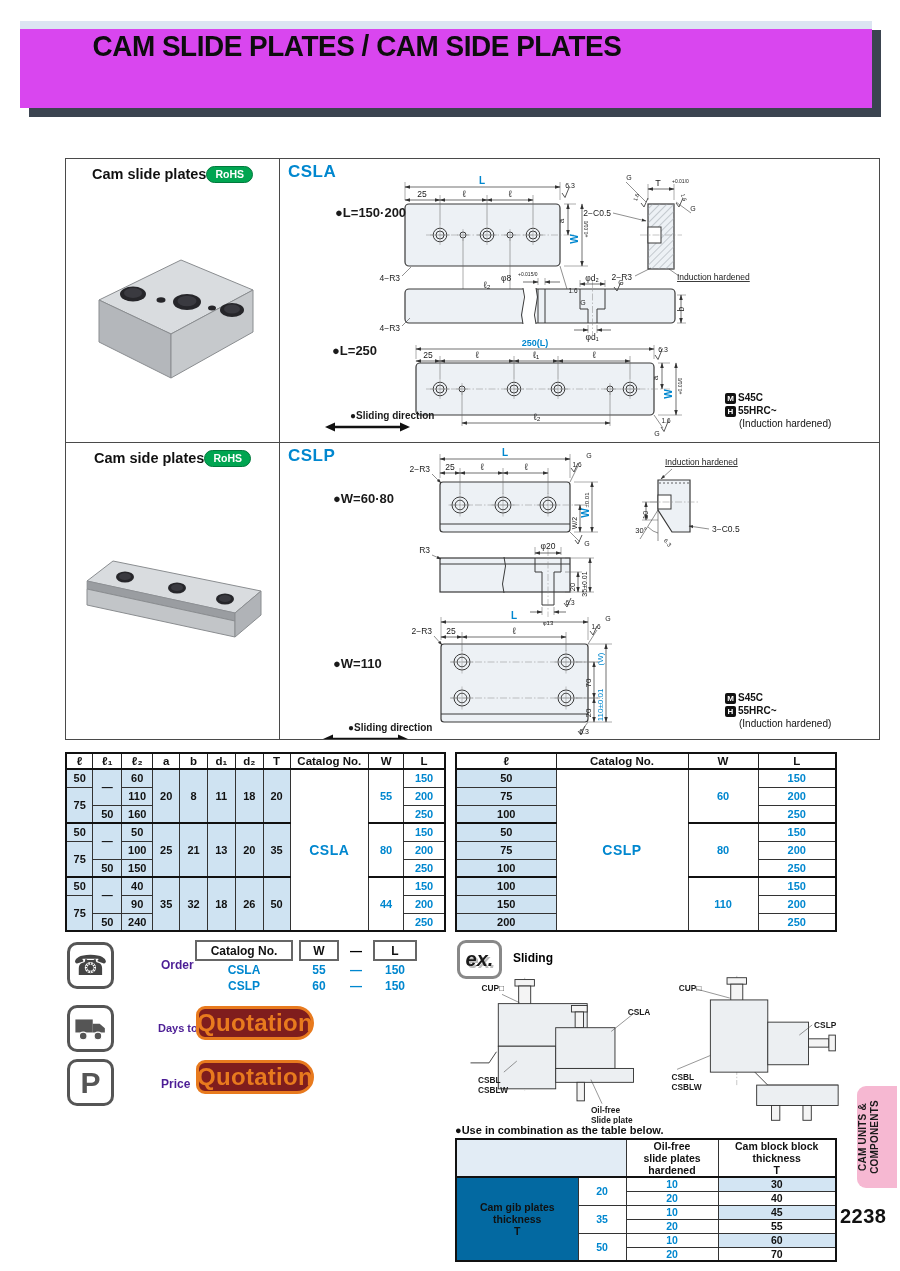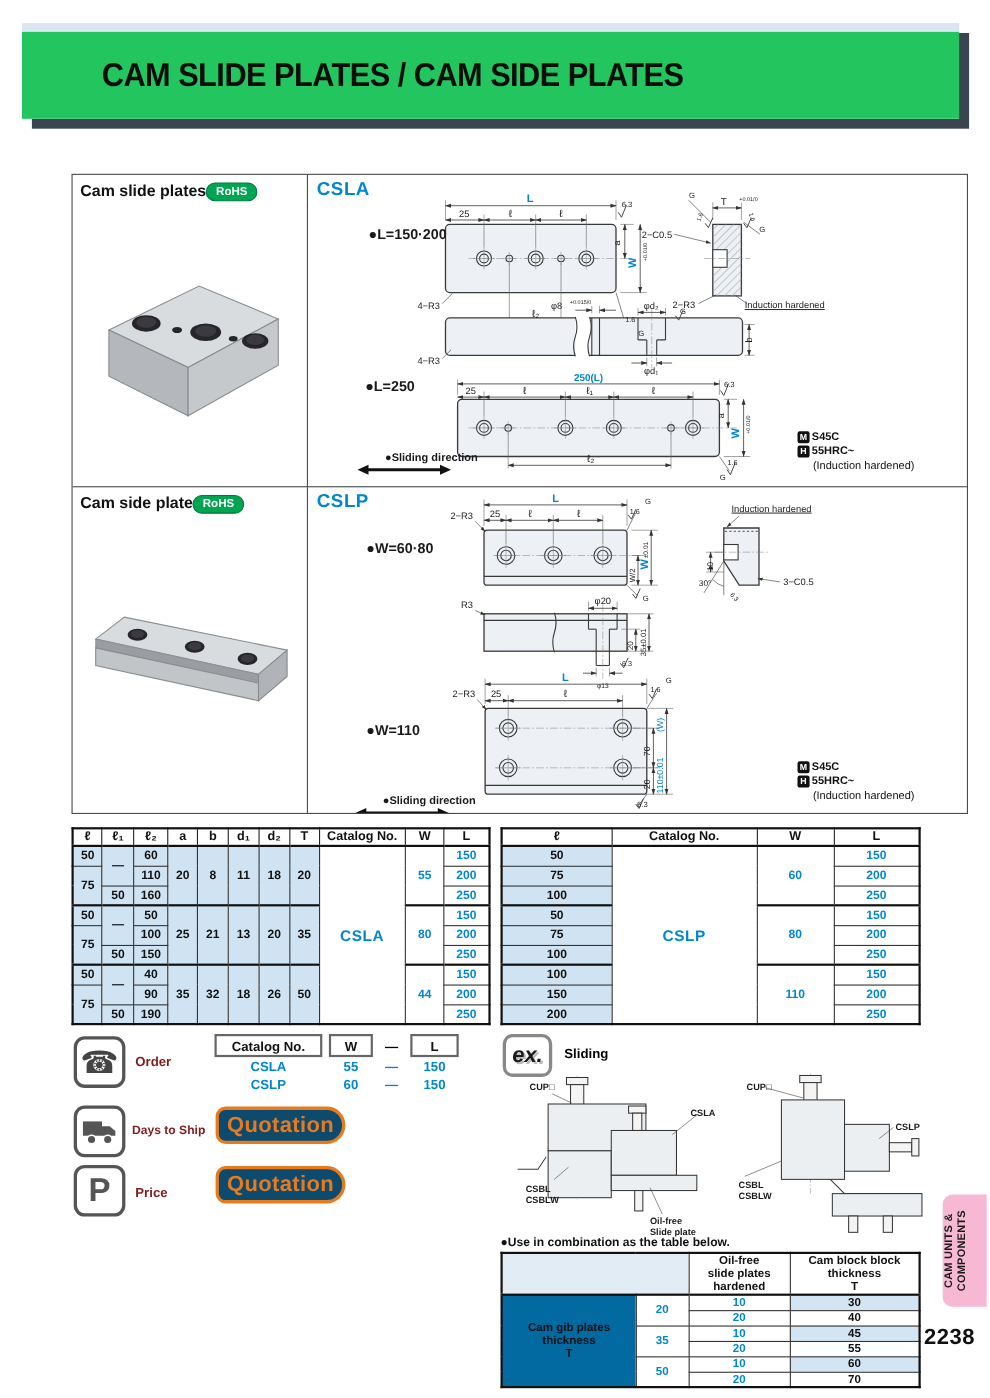--- a/index.html
+++ b/index.html
@@ -3,30 +3,30 @@
 <meta charset="utf-8">
 <style>
   * { box-sizing: border-box; margin: 0; padding: 0; }
   body { background:#fff; font-family:"Liberation Sans","DejaVu Sans",sans-serif; }
   #page { position:relative; width:900px; height:1271px; background:#fff; overflow:hidden; }
 
   
   #banner { position:absolute; left:20px; top:21px; width:852px; height:87px;
             box-shadow:9px 9px 0 0 #3b4450; }
   #banner .strip { height:8px; background:#dce5f2; }
-  #banner .main { height:79px; background:#22c55e; display:flex; align-items:center; }
+  #banner .main { height:79px; background:#d946ef; display:flex; }
   #banner h1 { font-size:30px; font-weight:bold; color:#0d0d0d; padding-left:78px;
                transform:scaleX(0.93); transform-origin:left center; letter-spacing:-0.5px; white-space:nowrap; }
 
   
   #panel { position:absolute; left:65px; top:158px; width:815px; height:582px;
            border:1.5px solid #4a4a4a; display:grid; grid-template-columns:214px 1fr; grid-template-rows:284px 1fr; }
   .photo-cell { border-right:1.5px solid #4a4a4a; padding:7px; position:relative; }
   .photo-cell.r1, .draw-cell.r1 { border-bottom:1.5px solid #4a4a4a; }
-  .cell-head { display:flex; justify-content:flex-start; align-items:flex-start; }
+  .cell-head { display:flex; justify-content:center; align-items:flex-start; }
   .cell-title { font-weight:bold; font-size:14.5px; color:#111; }
   .rohs { background:#00a551; border:1px solid #00793c; color:#fff; font-weight:bold; font-size:10.5px;
           padding:1px 8px 2px; border-radius:9px; }
   .draw-cell { position:relative; }
   .code { position:absolute; left:8px; top:3px; color:#0087cf; font-weight:bold; font-size:17px; letter-spacing:0.5px; }
   .draw { position:absolute; left:0; top:0; }
   .mat-note { position:absolute; left:445px; font-size:10px; line-height:1.3; color:#111; font-weight:bold; white-space:nowrap; }
   .mat-note .badge { display:inline-block; width:11px; height:11px; background:#111; color:#fff; font-size:8px;
                      line-height:11px; text-align:center; border-radius:2px; font-weight:bold; margin-right:2px; }
   .mat-note .indent { padding-left:14px; font-weight:normal;text-align:right; }
@@ -56,31 +56,31 @@
   td.dimc { background:#cfe3f2; }
   td.cat { color:#0087cf; font-size:14px; letter-spacing:0.5px; background:#fff; }
   td.wl { color:#0087cf; background:#fff; }
   #csla-table { position:absolute; left:65px; top:752px; width:381px; }
   #cslp-table { position:absolute; left:455px; top:752px; width:380px; }
 
   
   #order-block { position:absolute; left:65px; top:938px; width:385px; height:175px; }
   .ic { position:absolute; width:47px; height:47px; border:3px solid #555; border-radius:10px;
         display:flex; align-items:center; justify-content:center; background:#fff; }
-  .ic-label { position:absolute; font-weight:bold; font-size:12px; color:#7f1d1d; }
+  .ic-label { position:absolute; font-weight:bold; font-size:12px; color:#4c1d95;margin-left:38px; }
   .phone-glyph { font-size:28px; color:#444; line-height:1; }
   .p-glyph { font-size:30px; font-weight:bold; color:#555; line-height:1; }
   .order-grid { position:absolute; left:130px; top:2px; display:grid;
                 grid-template-columns:98px 40px 22px 44px; column-gap:6px; row-gap:2px;
                 font-size:12px; font-weight:bold; text-align:center; align-items:center; }
   .order-grid .hbox { border:2px solid #666; height:21px; line-height:18px; background:#fff; color:#111; }
   .order-grid .blue { color:#0087cf; }
   .quote { position:absolute; width:118px; height:34px; border:3.5px solid #e87a1e;
-           border-radius:9px 17px 17px 9px; color:#e87a1e; font-weight:bold; font-size:20px;
-           display:flex; align-items:center; justify-content:center; letter-spacing:0.3px; background:#0c4a6e; }
+           border-radius:9px 17px 17px 9px; color:#e87a1e; font-weight:bold; font-size:24px;
+           display:flex; align-items:center; justify-content:center; letter-spacing:0.3px; background:#7f1d1d; }
 
   
   #example-block { position:absolute; left:455px; top:938px; width:425px; }
   .ex-badge { position:absolute; left:2px; top:2px; width:45px; height:39px; border:3px solid #888;
               border-radius:9px; background:#fff; display:flex; align-items:center; justify-content:center;
               font-size:20px; font-weight:bold; font-style:italic; color:#1a1a1a; text-shadow:2px 2px 0 #bbb; }
   .ex-label { position:absolute; left:58px; top:13px; font-weight:bold; font-size:12px; }
   #ex-left { position:absolute; left:2px; top:36px; }
   #ex-right { position:absolute; left:200px; top:36px; }
   .eblock { fill:#eceff2; stroke:#333; stroke-width:1; }
@@ -339,21 +339,21 @@
       </svg>
       <div class="mat-note" style="top:232px">
         <div><span class="badge">M</span><span>S45C</span></div>
         <div><span class="badge">H</span><span>55HRC~</span></div>
         <div class="indent">(Induction hardened)</div>
       </div>
     </div>
 
     <div class="photo-cell">
       <div class="cell-head">
-        <span class="cell-title">Cam side plate</span>
+        <span class="cell-title">Cam side plates</span>
         <span class="rohs">RoHS</span>
       </div>
       <svg width="195" height="125" viewBox="0 0 195 125" style="margin:70px 0 0 2px">
         <polygon points="12,44 38,24 186,54 160,76" fill="#d9dcdf" stroke="#8a8d90" stroke-width="1"></polygon>
         <polygon points="12,44 160,76 160,84 12,52" fill="#9a9da1" stroke="#8a8d90" stroke-width="0.7"></polygon>
         <polygon points="12,52 160,84 160,100 12,68" fill="#c2c5c8" stroke="#8a8d90" stro="1"></polygon>
         <polygon points="160,76 186,54 186,78 160,100" fill="#b0b3b7" stroke="#8a8d90" stroke-width="1"></polygon>
         <ellipse cx="50" cy="40" rx="9" ry="5.5" fill="#26262a"></ellipse>
         <ellipse cx="50" cy="39.5" rx="6" ry="3.6" fill="#3a3a40"></ellipse>
         <ellipse cx="102" cy="51" rx="9" ry="5.5" fill="#26262a"></ellipse>
@@ -600,21 +600,21 @@
       <td class="wl" rowspan="3">44</td>
           <td class="wl">150</td>
     </tr>
     <tr>
           <td class="dimc" rowspan="2">75</td>
           <td class="dimc">90</td>
           <td class="wl">200</td>
         </tr>
     <tr>
           <td class="dimc">50</td>
-          <td class="dimc">190</td>
+          <td class="dimc">240</td>
           <td class="wl">250</td>
         </tr>
   </tbody>
     </table>
 
   <table id="cslp-table" class="dim-table">
     <colgroup>
         <col style="width:100px">
         <col style="width:132px">
         <col style="width:70px">

